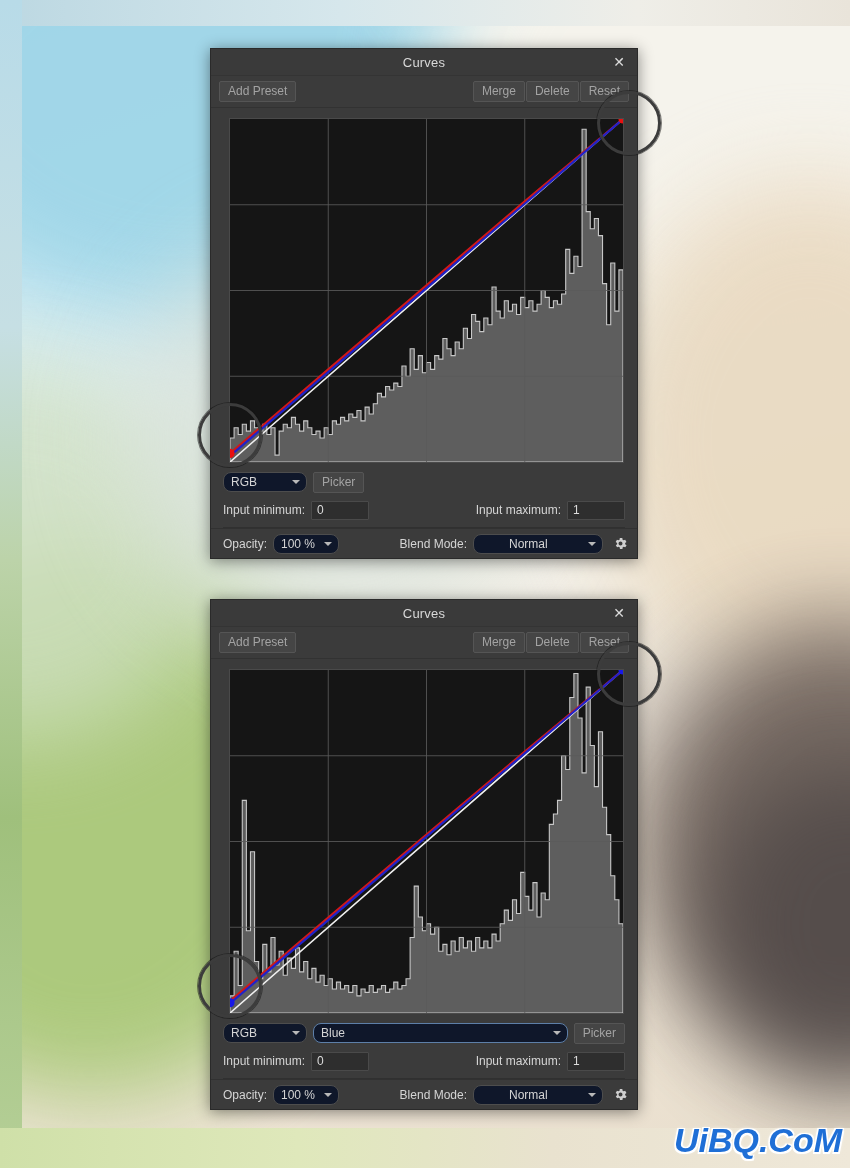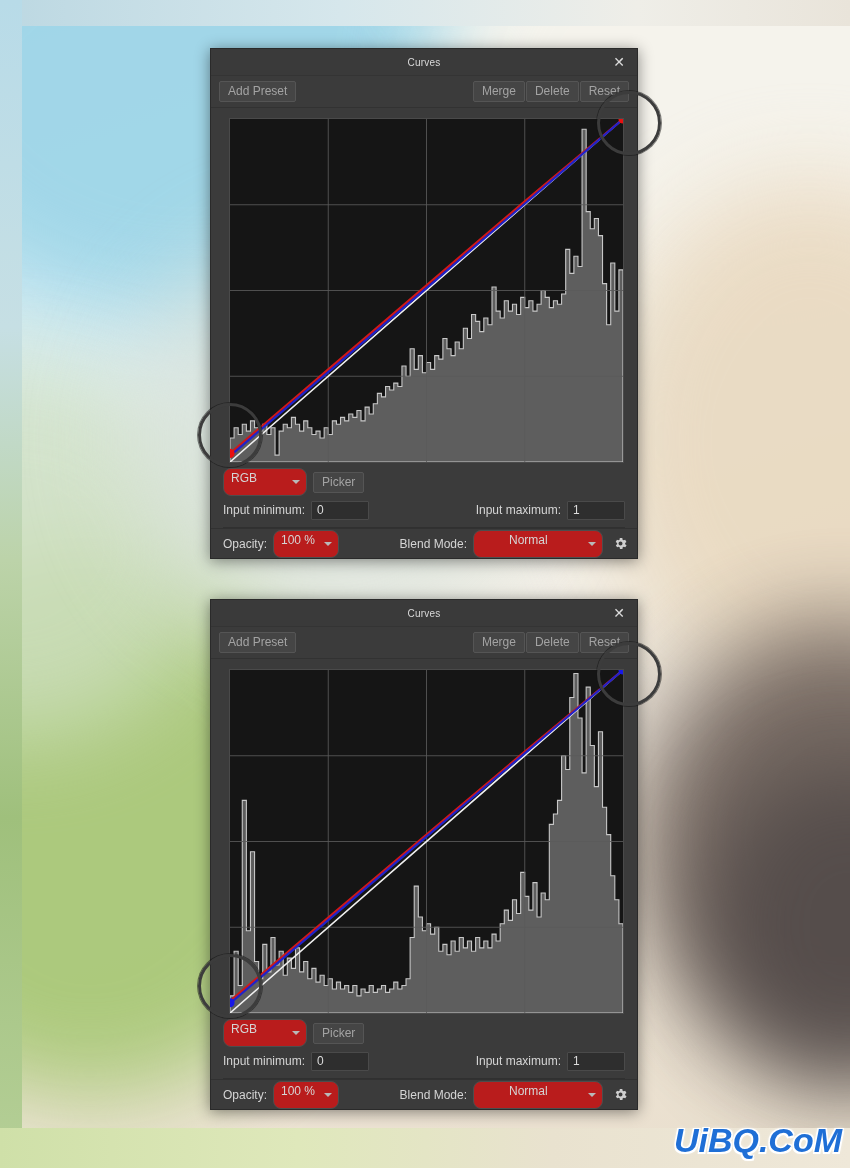--- a/index.html
+++ b/index.html
@@ -32,21 +32,21 @@
     color:#d8d8d8;
     font-size:12px;
     box-sizing:border-box;
   }
   .titlebar{
     height:26px;position:relative;
     background:#3a3a3a;
     display:flex;align-items:center;justify-content:center;
     border-bottom:1px solid #343434;
   }
-  .titlebar .title{font-size:10px;color:#d9d9d9;letter-spacing:.2px;}
+  .titlebar .title{font-size:13px;color:#d9d9d9;letter-spacing:.2px;}
   .close-btn{
     position:absolute;right:9px;top:50%;transform:translateY(-50%);
     width:18px;height:18px;line-height:18px;text-align:center;
     color:#dcdcdc;font-size:14px;cursor:pointer;font-weight:600;
   }
 
   .toolbar{
     height:32px;display:flex;align-items:center;
     padding:0 8px;box-sizing:border-box;
     background:#3b3b3b;
@@ -91,24 +91,24 @@
     pointer-events:none;
   }
 
   
   .rows{padding:0 12px 0 12px;box-sizing:border-box;background:#3b3b3b;}
   .row{display:flex;align-items:center;height:26px;}
   .row.pad{margin-top:2px;}
 
   .select{
     position:relative;
-    background:#b91c1c;
+    background:#0f172a;
     border:1px solid #4d4d4d;
     color:#d5d5d5;
-    height:28px;line-height:18px;
+    height:20px;line-height:18px;
     font-size:12px;
     padding:0 18px 0 7px;
     box-sizing:border-box;
     border-radius:8px;
     cursor:pointer;
     white-space:nowrap;
     overflow:hidden;
   }
   .select.focus{border-color:#5d7fa8;}
   .select .arrow{
@@ -297,20 +297,24 @@
     <div class="ring" style="left:386px;top:-17px;width:58px;height:58px;"></div>
     <div class="ring" style="left:-13px;top:295px;width:58px;height:58px;"></div>
   </div>
 
   <div class="rows">
     <div class="row">
       <div class="select sel-rgb">
         <span>RGB</span>
         <span class="arrow"></span>
       </div>
+      <div class="select sel-channel focus">
+        <span>Blue</span>
+        <span class="arrow"></span>
+      </div>
       <button class="btn picker-btn">Picker</button>
     </div>
 
     <div class="row pad">
       <span class="field-label">Input minimum:</span>
       <input class="tinput" type="text" value="0" style="">
       <span class="spacer" style="flex:1"></span>
       <span class="field-label">Input maximum:</span>
       <input class="tinput wide" type="text" value="1" style="">
     </div>

